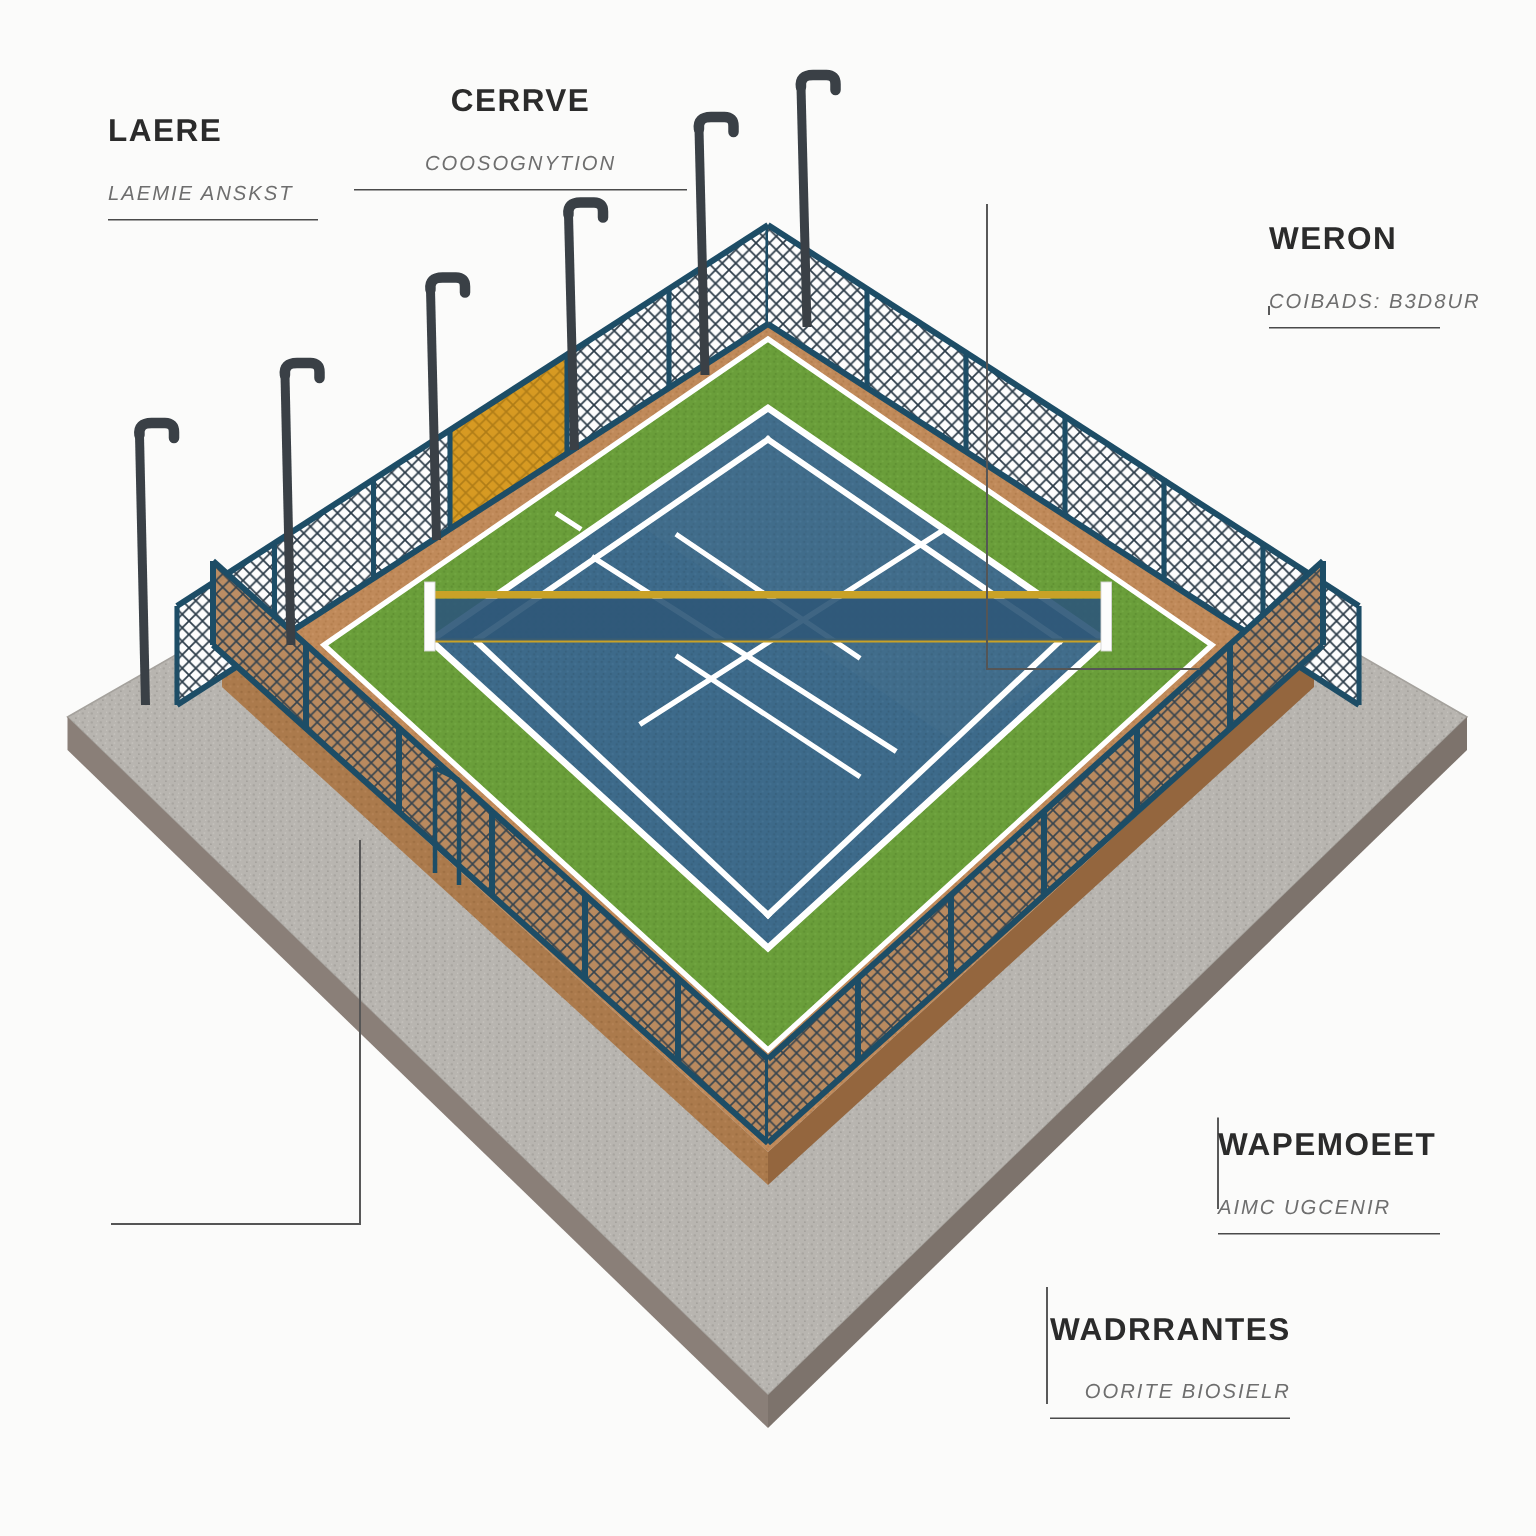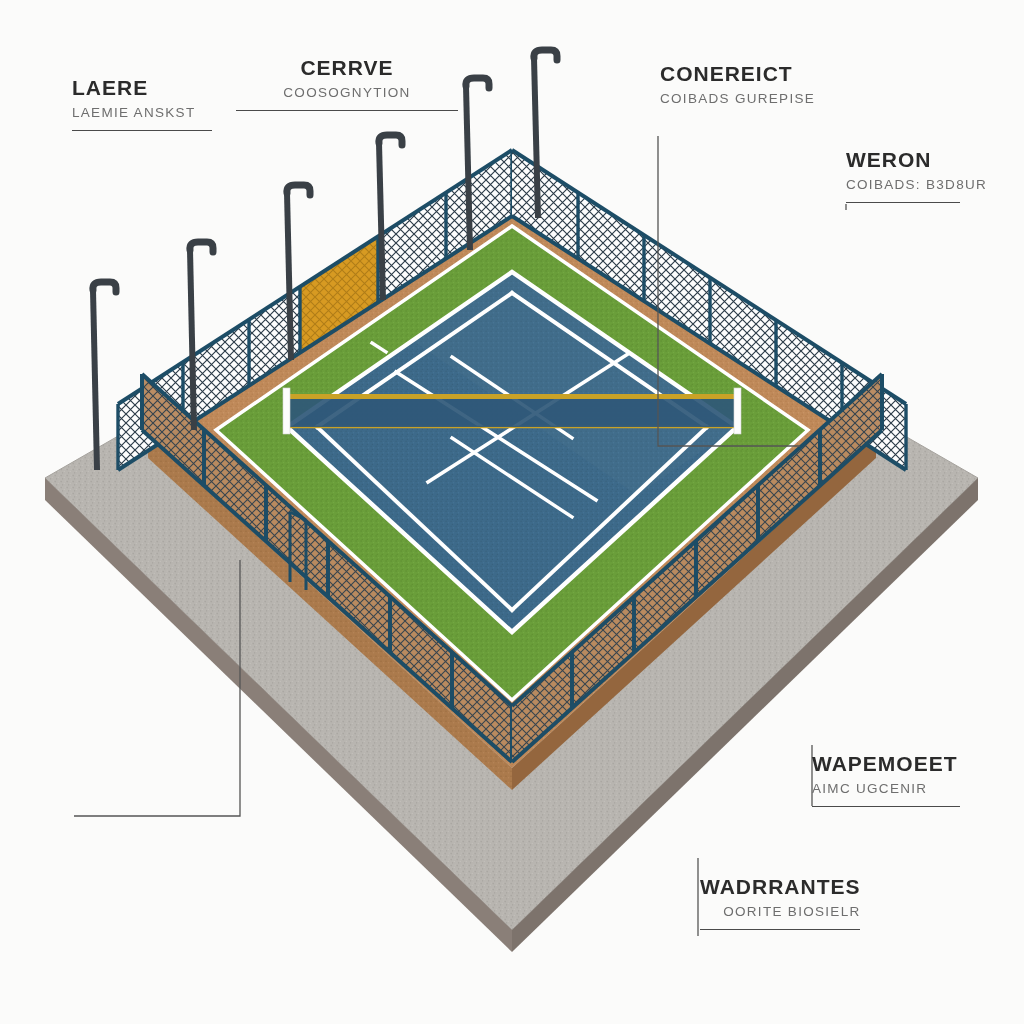--- a/index.html
+++ b/index.html
@@ -15,21 +15,21 @@
   svg#scene{position:absolute;left:0;top:0;width:1024px;height:1024px;}
 
   
   .callout{position:absolute;}
   .callout .title{
     font-size:21px;font-weight:700;letter-spacing:1.0px;
     color:#2b2b2b;line-height:1.15;white-space:nowrap;
   }
   .callout .sub{
     font-size:13.5px;font-weight:400;letter-spacing:1.3px;
-    color:#6e6e6e;line-height:1.2;margin-top:5px;white-space:nowrap;
+    color:#6e6e6e;line-height:1.2;margin-top:21px;white-space:nowrap;font-style:italic;
   }
   .callout .rule{
     height:1px;background:#4a4a4a;margin-top:9px;
   }
 
   #c-laere{left:72px;top:76px;}
   #c-laere .rule{width:140px;}
   #c-cerrve{left:236px;top:56px;text-align:center;}
   #c-cerrve .rule{width:222px;}
   #c-conereict{left:660px;top:62px;}
@@ -283,25 +283,20 @@
   <div class="sub">LAEMIE ANSKST</div>
   <div class="rule"></div>
 </div>
 
 <div class="callout" id="c-cerrve">
   <div class="title">CERRVE</div>
   <div class="sub">COOSOGNYTION</div>
   <div class="rule"></div>
 </div>
 
-<div class="callout" id="c-conereict">
-  <div class="title">CONEREICT</div>
-  <div class="sub">COIBADS GUREPISE</div>
-  <div class="rule"></div>
-</div>
 
 <div class="callout" id="c-weron">
   <div class="title">WERON</div>
   <div class="sub">COIBADS: B3D8UR</div>
   <div class="rule"></div>
 </div>
 
 
 <div class="callout" id="c-wapemoeet">
   <div class="title">WAPEMOEET</div>

